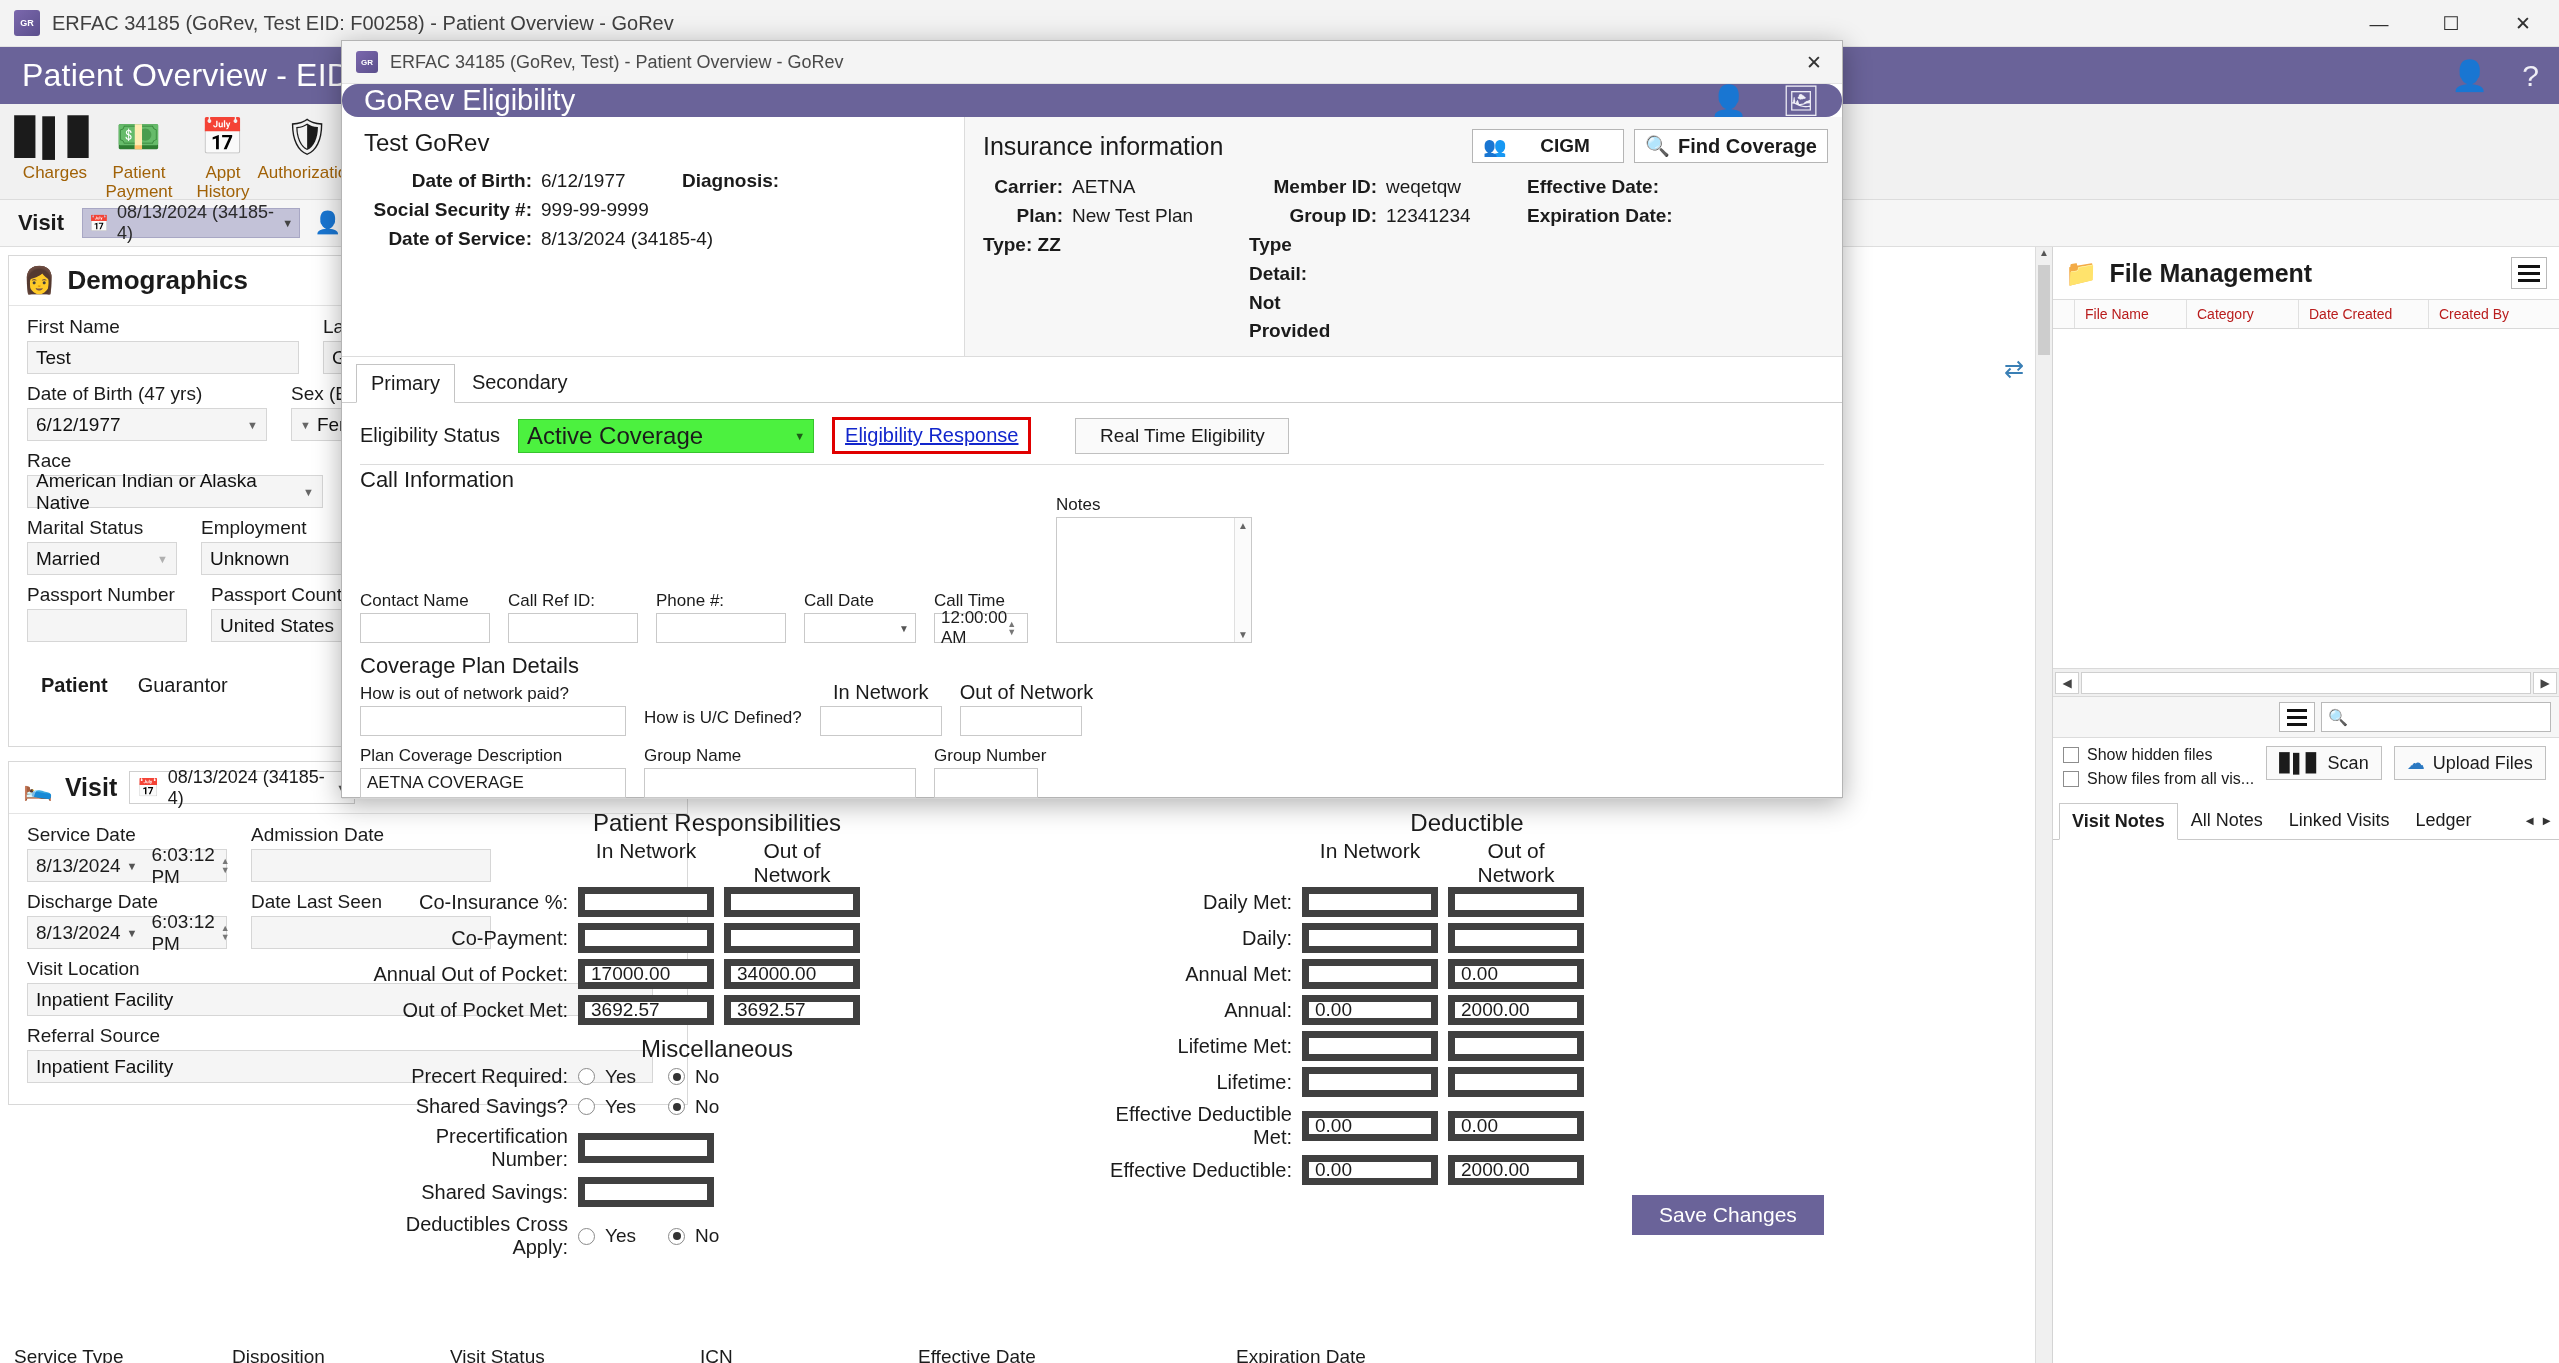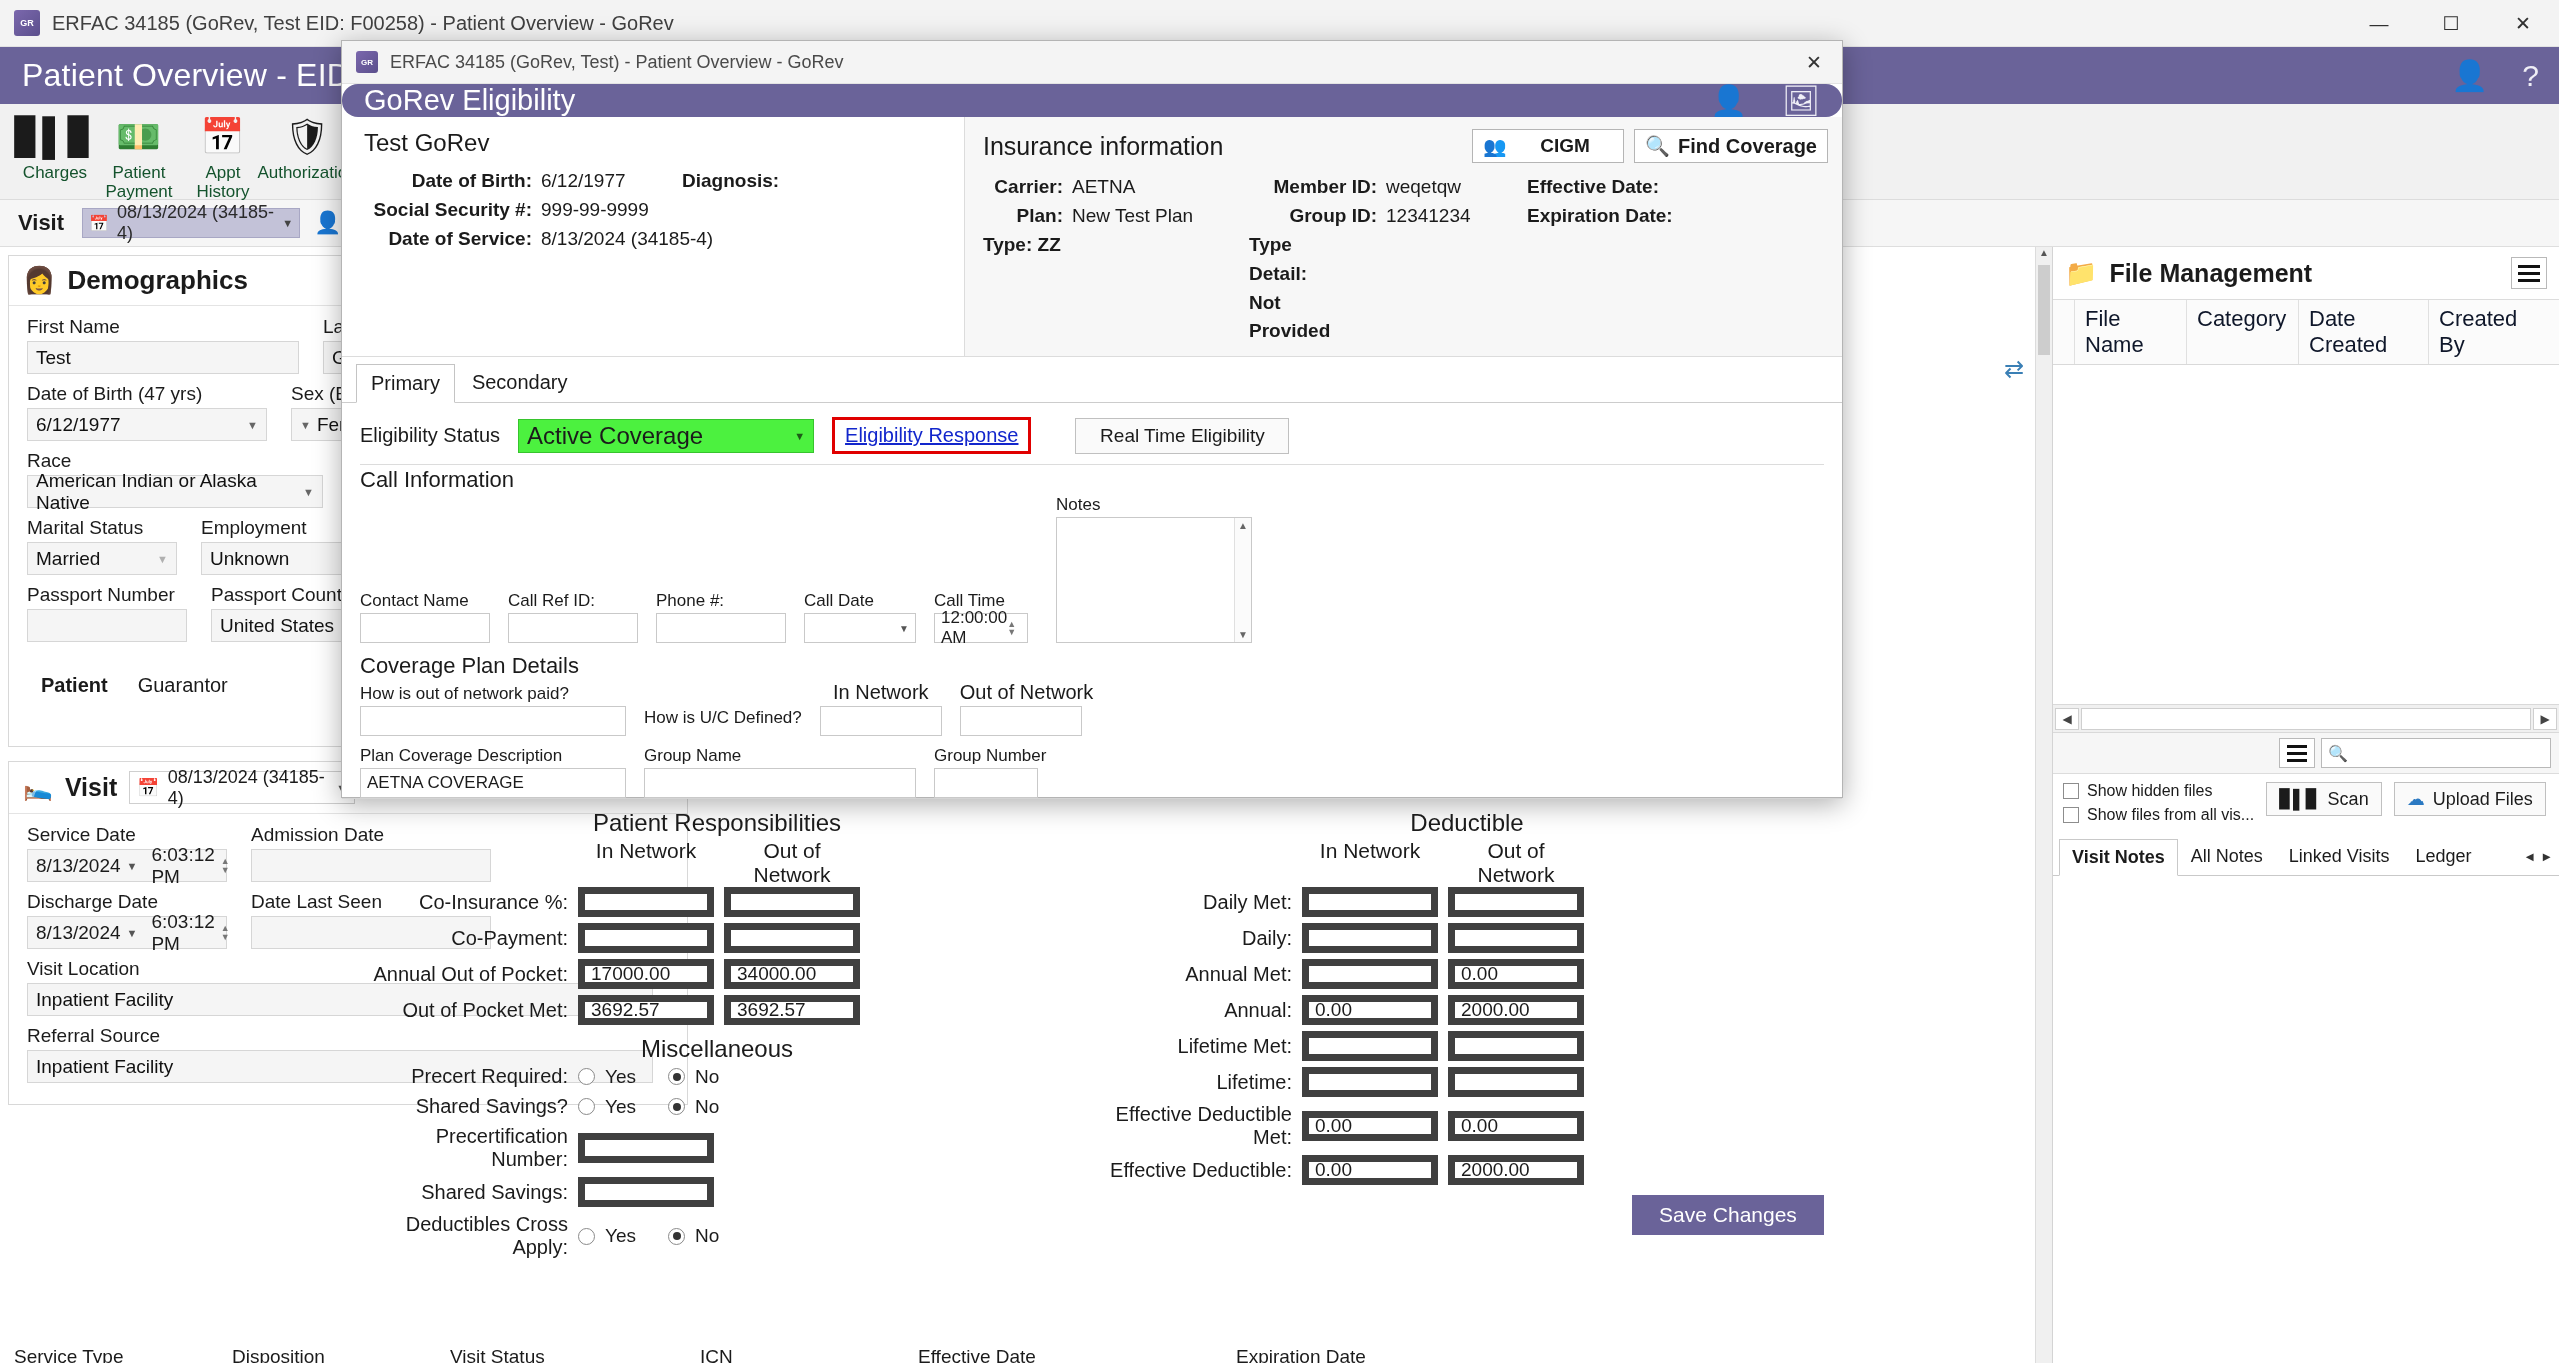--- a/index.html
+++ b/index.html
@@ -35,21 +35,21 @@
     display:flex; align-items:center; gap:34px; }
   .hdr-icon{ font-size:30px; color:#efeef6; line-height:1; }
 
   
   .ribbon{ height:96px; background:#f1f1f1; border-bottom:1px solid #dcdcdc;
     display:flex; align-items:flex-start; padding:8px 4px 0 14px; gap:2px; }
   .ribbon-item{ width:82px; display:flex; flex-direction:column; align-items:center;
     padding-top:2px; }
   .ribbon-ico{ height:46px; display:flex;align-items:center;justify-content:center;
     font-size:36px; line-height:1; }
-  .ribbon-lbl{ font-size:17px; text-align:center; line-height:1.12; margin-top:3px; color:#14532d;}
+  .ribbon-lbl{ font-size:17px; text-align:center; line-height:1.12; margin-top:3px; color:#a16207;}
 
   
   .visit-strip{ height:47px; background:#f6f6f6; border-bottom:1px solid #dedede;
     display:flex; align-items:center; padding:0 10px; gap:10px; }
   .visit-strip .lbl{ font-size:22px; font-weight:bold; padding:0 8px; }
   .visit-combo{ height:30px; width:218px; background:#c3c2d8; border:1px solid #a8a7c4;
     display:flex; align-items:center; gap:8px; padding:0 6px; font-size:18px; color:#2a2a2a;}
   .visit-combo .cal{ font-size:16px; }
   .visit-combo .caret{ margin-left:auto; font-size:11px; color:#444; }
   .strip-ico{ font-size:22px; padding:0 4px; }
@@ -100,21 +100,21 @@
   
   .fm-head{ display:flex; align-items:center; gap:12px; padding:10px 12px;
     border-bottom:1px solid #dcdcdc; }
   .fm-folder{ font-size:26px; color:#d4a017; }
   .fm-title{ font-size:25px; font-weight:bold; }
   .fm-burger{ margin-left:auto; width:36px;height:32px;border:1px solid #b9b9b9;
     background:#fff; display:flex;flex-direction:column;justify-content:center;
     align-items:center; gap:4px; }
   .fm-burger i{ display:block; width:22px;height:3px;background:#111; }
   .fm-cols{ display:flex; border-bottom:1px solid #d9d9d9; background:#fbfbfb; }
-  .fm-col{ font-size:22px; color:#0f172a; padding:6px 10px; border-right:1px solid #e0e0e0;}
+  .fm-col{ font-size:14px; color:#b91c1c; padding:6px 10px; border-right:1px solid #e0e0e0;}
   .fm-col.spacer{ width:22px; }
   .fm-grid{ flex:none; height:340px; background:#fff; border-bottom:1px solid #d9d9d9; }
   .fm-hscroll{ height:28px; background:#f0f0f0; border-bottom:1px solid #d9d9d9;
     display:flex; align-items:center; }
   .fm-hscroll .arw{ width:24px; text-align:center; font-size:12px; color:#444;
     border:1px solid #cfcfcf; background:#fff; height:22px; line-height:20px; margin:0 2px;}
   .fm-hscroll .thumb{ flex:1; height:22px; background:#fff; border:1px solid #cfcfcf; }
   .fm-toolbar{ display:flex; align-items:center; justify-content:flex-end; gap:6px;
     padding:5px 8px; background:#f6f6f6; border-bottom:1px solid #dcdcdc; }
   .fm-tb-btn{ width:36px;height:30px;border:1px solid #b9b9b9;background:#fff;

